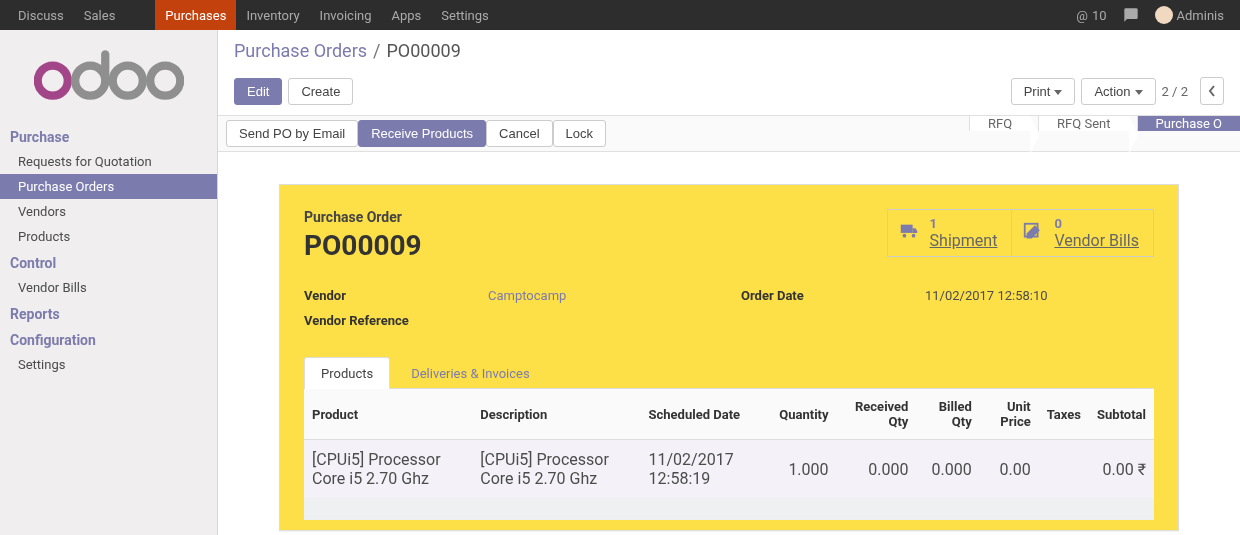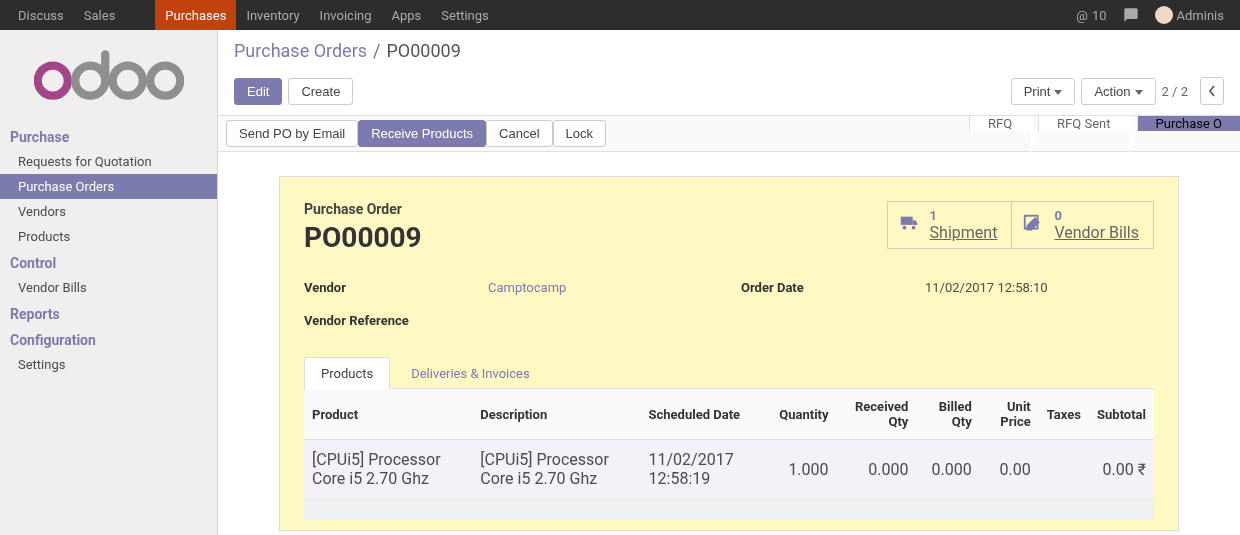--- a/index.html
+++ b/index.html
@@ -23,35 +23,35 @@
 .breadcrumb-row .bc-current { color: #555; font-size: 18px; }
 .toolbar { display: flex; align-items: center; padding: 0 16px 10px; gap: 6px; margin-top: 6px; }
 .btn { background: #fff; border: 1px solid #ccc; border-radius: 3px; padding: 5px 12px; cursor: pointer; font-size: 13px; color: #444; }
 .btn.primary { background: #7c7bad; color: #fff; border-color: #7c7bad; }
 .toolbar .right-tools { margin-left: auto; display: flex; align-items: center; gap: 6px; color: #666; }
 .pager-btn { border: 1px solid #ccc; width: 24px; height: 28px; display: flex; align-items: center; justify-content: center; background: #fff; cursor: pointer; border-radius: 3px; }
 .statusbar { border-top: 1px solid #e0e0e0; border-bottom: 1px solid #e0e0e0; background: #fafafa; display: flex; align-items: stretch; height: 38px; padding-left: 8px; }
 .statusbar .btns { display: flex; align-items: center; padding: 4px 0; }
 .statusbar .stages { margin-left: auto; display: flex; align-items: flex-start; gap: 8px; }
 .stage { display: flex; align-items: center; padding: 0 18px; color: #666; position: relative; background: #fff; border-left: 1px solid #e0e0e0; font-size: 13px; }
-.stage.active { background: #7c7bad; color: #000000; }
+.stage.active { background: #7c7bad; color: #ffffff; }
 .stage::after { content: ""; position: absolute; right: -9px; top: 0; width: 0; height: 0; border-top: 19px solid transparent; border-bottom: 19px solid transparent; border-left: 9px solid #fff; z-index: 1; }
 .stage.active::after { border-left-color: #7c7bad; }
 .sheet-wrap { padding: 24px 24px; }
-.sheet { background: #fef9c3; border: 1px solid #ddd; padding: 24px 24px 10px; max-width: 900px; margin: 0 auto; box-shadow: 0 1px 2px rgba(0,0,0,0.05); }
+.sheet { background: #fde047; border: 1px solid #ddd; padding: 24px 24px 10px; max-width: 900px; margin: 8px auto; box-shadow: 0 1px 2px rgba(0,0,0,0.05); }
 .title-row { display: flex; align-items: flex-start; }
 .title-left h3 { font-size: 14px; color: #444; font-weight: bold; margin-bottom: 4px; }
 .title-left h1 { font-size: 28px; color: #333; font-weight: bold; }
 .stat-boxes { margin-left: auto; display: flex; gap: 0; }
 .stat-box { border: 1px solid #ccc; padding: 6px 14px 6px 10px; display: flex; align-items: center; gap: 10px; cursor: pointer; }
 .stat-box:first-child { border-right: none; }
 .stat-box .num { color: #7c7bad; font-weight: bold; }
 .stat-box .lbl { color: #666; font-size: 16px; text-decoration: underline; }
 .stat-box svg { width: 22px; height: 22px; }
-.form-grid { display: grid; grid-template-columns: 160px 1fr 160px 1fr; gap: 18px 24px; margin-top: 26px; align-items: center; }
+.form-grid { display: grid; grid-template-columns: 160px 1fr 160px 1fr; gap: 10px 24px; margin-top: 26px; align-items: center; }
 .form-grid .lbl { font-weight: bold; color: #333; }
 .form-grid .val-link { color: #7c7bad; }
 .tabs { margin-top: 28px; border-bottom: 1px solid #ddd; display: flex; gap: 4px; }
 .tab { padding: 8px 16px; cursor: pointer; color: #7c7bad; border: 1px solid transparent; border-bottom: none; border-radius: 3px 3px 0 0; position: relative; top: 1px; }
 .tab.active { background: #fff; border-color: #ddd; color: #444; }
 .table { width: 100%; border-collapse: collapse; margin-top: 0; }
 .table th { text-align: left; font-weight: bold; color: #333; padding: 10px 8px; border-bottom: 1px solid #ddd; background: #fafafa; font-size: 13px; }
 .table th.num, .table td.num { text-align: right; }
 .table td { padding: 10px 8px; border-bottom: 1px solid #eee; background: #f4f2f8; font-size: 16px; }
 .table tfoot td { background: #eef0f2; height: 20px; }

